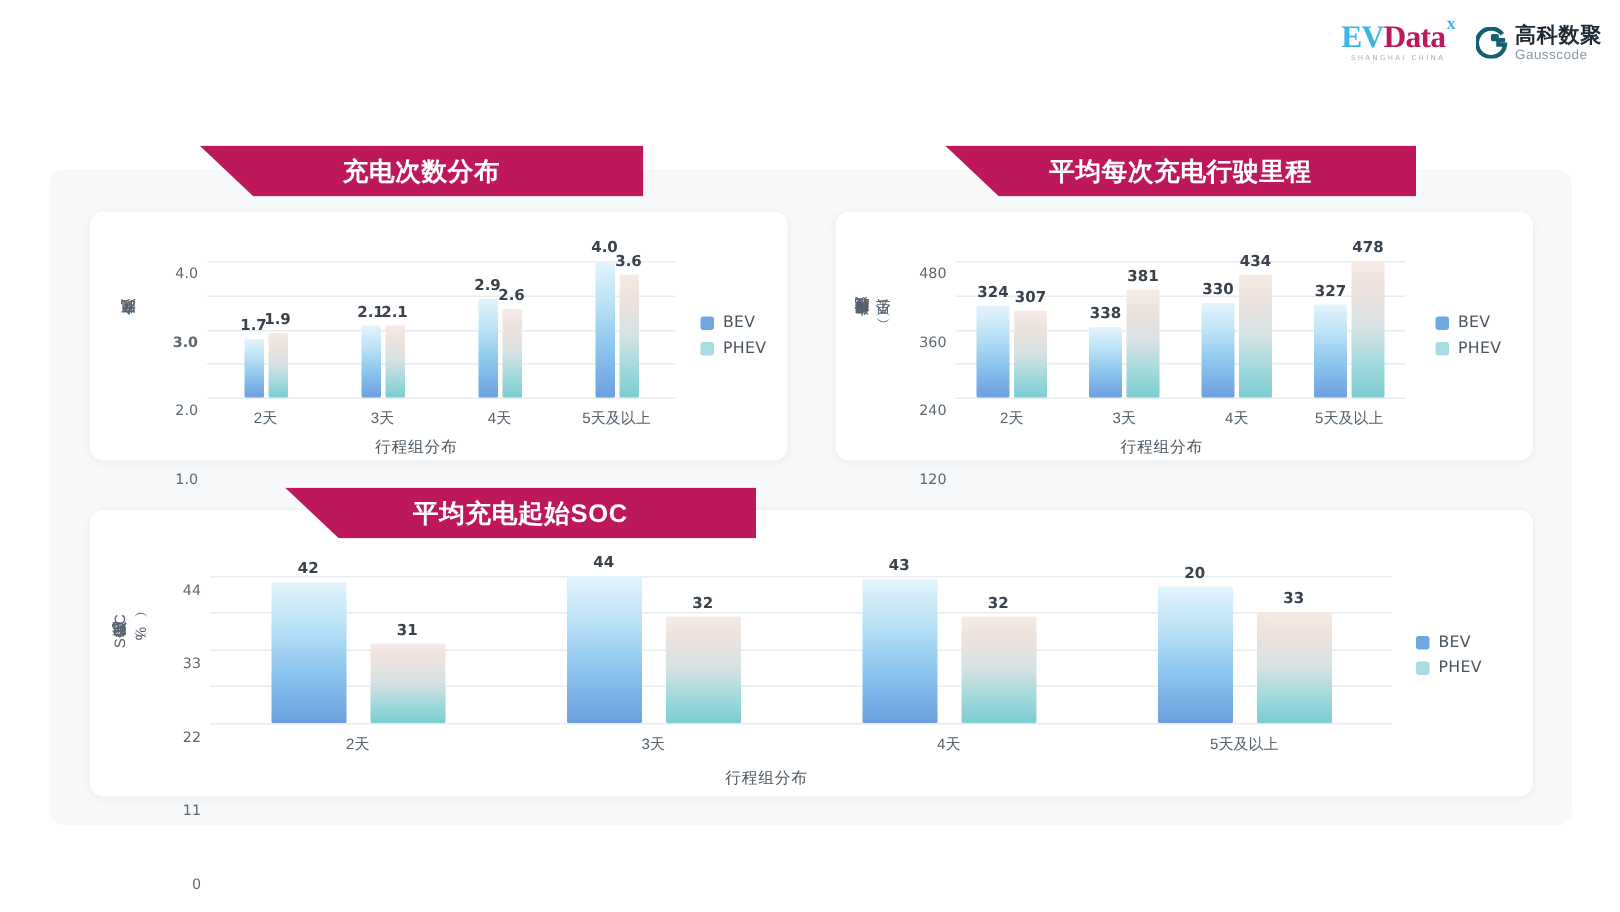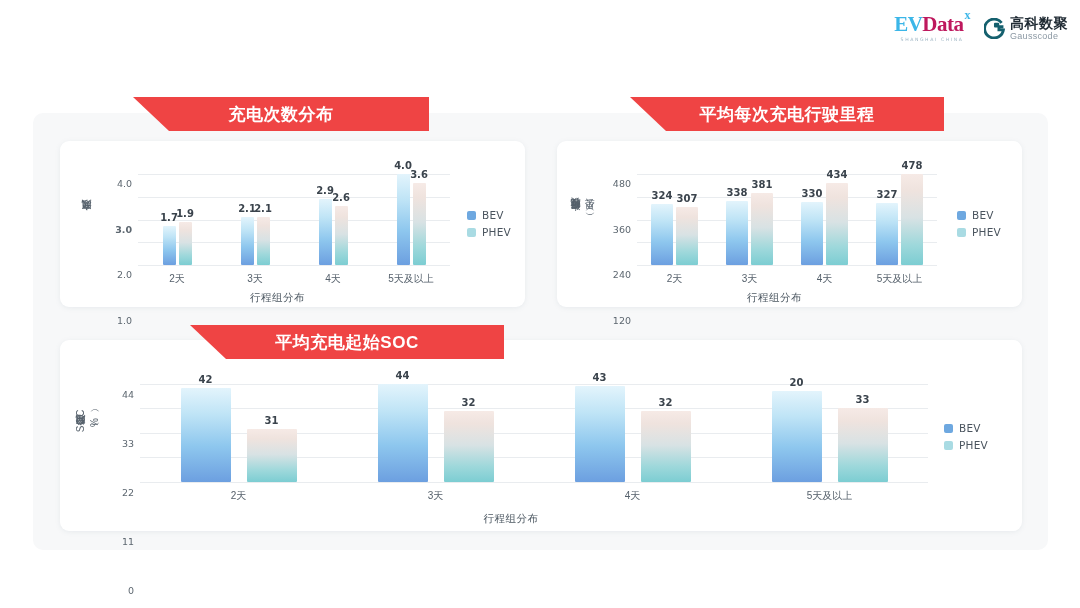--- a/index.html
+++ b/index.html
@@ -41,21 +41,21 @@
   .gauss-en{font-size:9px;color:#8b98a3;letter-spacing:.3px;margin-top:2px;}
 
   
   .panel{
     position:absolute;left:33px;top:113px;width:1015px;height:437px;
     background:#f7f8f9;border-radius:10px;
   }
 
   
   .ribbon{
-    position:absolute;height:34px;background:#ef4444;
+    position:absolute;height:34px;background:#be185d;
     color:#fff;font-size:17px;font-weight:700;
     display:flex;align-items:center;justify-content:center;
     letter-spacing:.5px;z-index:5;
     clip-path:polygon(0 0,100% 0,100% 100%,calc(100% - 36px) 100%,36px 100%,0 0);
   }
   .ribbon.r1{left:133px;top:97px;width:296px;}
   .ribbon.r2{left:630px;top:97px;width:314px;}
   .ribbon.r3{left:190px;top:325px;width:314px;}
 
   
@@ -255,21 +255,21 @@
           <div class="group">
             <div class="bar bev" style="width: 22px; height: 61px; margin-left: 0px;">
               <div class="vlabel">324</div>
             </div>
             <div class="bar phev" style="width: 22px; height: 58px; margin-left: 3px;">
               <div class="vlabel">307</div>
             </div>
             <div class="xtick">2天</div>
           </div>
           <div class="group">
-            <div class="bar bev" style="width: 22px; height: 64px; margin-left: 0px;">
+            <div class="bar bev" style="width: 22px; height: 47px; margin-left: 0px;">
               <div class="vlabel">338</div>
             </div>
             <div class="bar phev" style="width: 22px; height: 72px; margin-left: 3px;">
               <div class="vlabel">381</div>
             </div>
             <div class="xtick">3天</div>
           </div>
           <div class="group">
             <div class="bar bev" style="width: 22px; height: 63px; margin-left: 0px;">
               <div class="vlabel">330</div>

